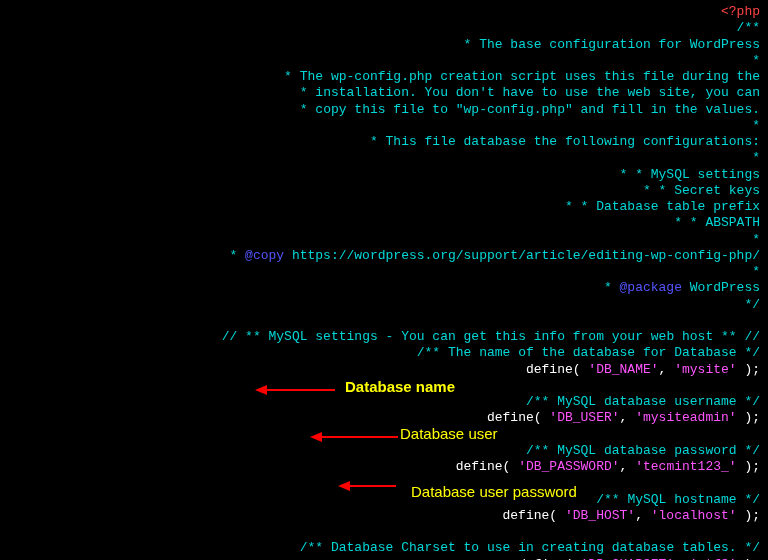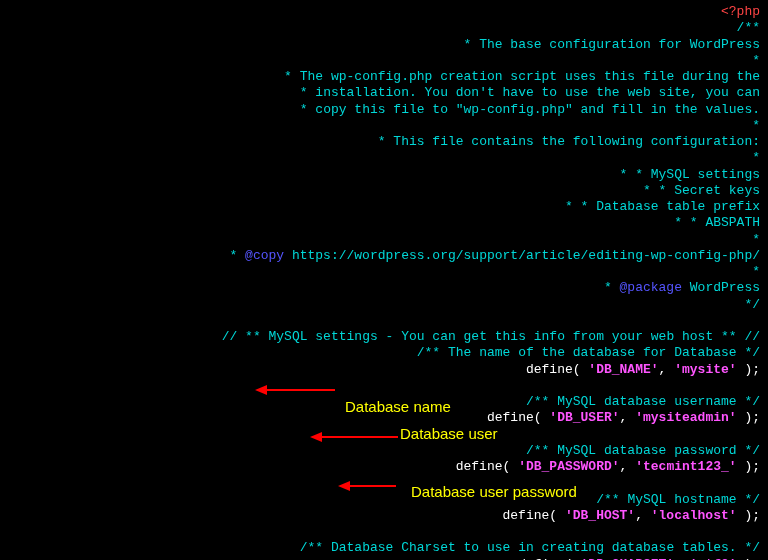--- a/index.html
+++ b/index.html
@@ -12,21 +12,21 @@
       color: #00d7d7;
       width: 768px;
       height: 560px;
       box-sizing: border-box;
       position: relative;
       overflow: hidden;
     }
     .line { white-space: pre; position: relative; text-align: right; }
     .red { color: #ff4444; }
     .cyan { color: #00d7d7; }
-    .magenta { color: #ff55ff; font-weight: bold; }
+    .magenta { color: #ff55ff; }
     .yellow { color: #ffffff; }
     .blue { color: #5555ff; }
     .white { color: #ffffff; }
     .annotation {
       position: absolute;
       color: #ffff00;
       font-family: Arial, sans-serif;
       font-size: 15px;
       white-space: nowrap;
     }
@@ -52,21 +52,21 @@
 <body>
 
 <div class="line"><span class="red">&lt;?php</span></div>
 <div class="line cyan">/**</div>
 <div class="line cyan"> * The base configuration for WordPress</div>
 <div class="line cyan"> *</div>
 <div class="line cyan"> * The wp-config.php creation script uses this file during the</div>
 <div class="line cyan"> * installation. You don't have to use the web site, you can</div>
 <div class="line cyan"> * copy this file to "wp-config.php" and fill in the values.</div>
 <div class="line cyan"> *</div>
-<div class="line cyan"> * This file contains the following configuration:</div>
+<div class="line cyan"> * This file database the following configurations:</div>
 <div class="line cyan"> *</div>
 <div class="line cyan"> * * MySQL settings</div>
 <div class="line cyan"> * * Secret keys</div>
 <div class="line cyan"> * * Database table prefix</div>
 <div class="line cyan"> * * ABSPATH</div>
 <div class="line cyan"> *</div>
 <div class="line"><span class="cyan"> * </span><span class="blue">@copy</span><span class="cyan"> https://wordpress.org/support/article/editing-wp-config-php/</span></div>
 <div class="line cyan"> *</div>
 <div class="line"><span class="cyan"> * </span><span class="blue">@package</span><span class="cyan"> WordPress</span></div>
 <div class="line cyan"> */</div>
@@ -80,21 +80,21 @@
 <div class="line">&nbsp;</div>
 <div class="line cyan">/** MySQL database password */</div>
 <div class="line"><span class="yellow">define</span><span class="white">( </span><span class="magenta">'DB_PASSWORD'</span><span class="white">, </span><span class="magenta">'tecmint123_'</span><span class="white"> );</span></div>
 <div class="line">&nbsp;</div>
 <div class="line cyan">/** MySQL hostname */</div>
 <div class="line"><span class="yellow">define</span><span class="white">( </span><span class="magenta">'DB_HOST'</span><span class="white">, </span><span class="magenta">'localhost'</span><span class="white"> );</span></div>
 <div class="line">&nbsp;</div>
 <div class="line cyan">/** Database Charset to use in creating database tables. */</div>
 <div class="line"><span class="yellow">define</span><span class="white">( </span><span class="magenta">'DB_CHARSET'</span><span class="white">, </span><span class="magenta">'utf8'</span><span class="white"> );</span></div>
 
-<div class="annotation" style="top:398px; left:345px;">Database name</div>
+<div class="annotation" style="top:378px; left:345px;font-weight:bold;">Database name</div>
 <div class="arrow" style="top:389px; left:255px; width:80px;">
   <div class="arrow-head" style="left:0; top:-4px;"></div>
   <div class="arrow-line" style="left:10px; top:0; width:70px;"></div>
 </div>
 
 <div class="annotation" style="top:425px; left:400px;text-align:center;">Database user</div>
 <div class="arrow" style="top:436px; left:310px; width:80px;">
   <div class="arrow-head" style="left:0; top:-4px;"></div>
   <div class="arrow-line" style="left:10px; top:0; width:78px;"></div>
 </div>

